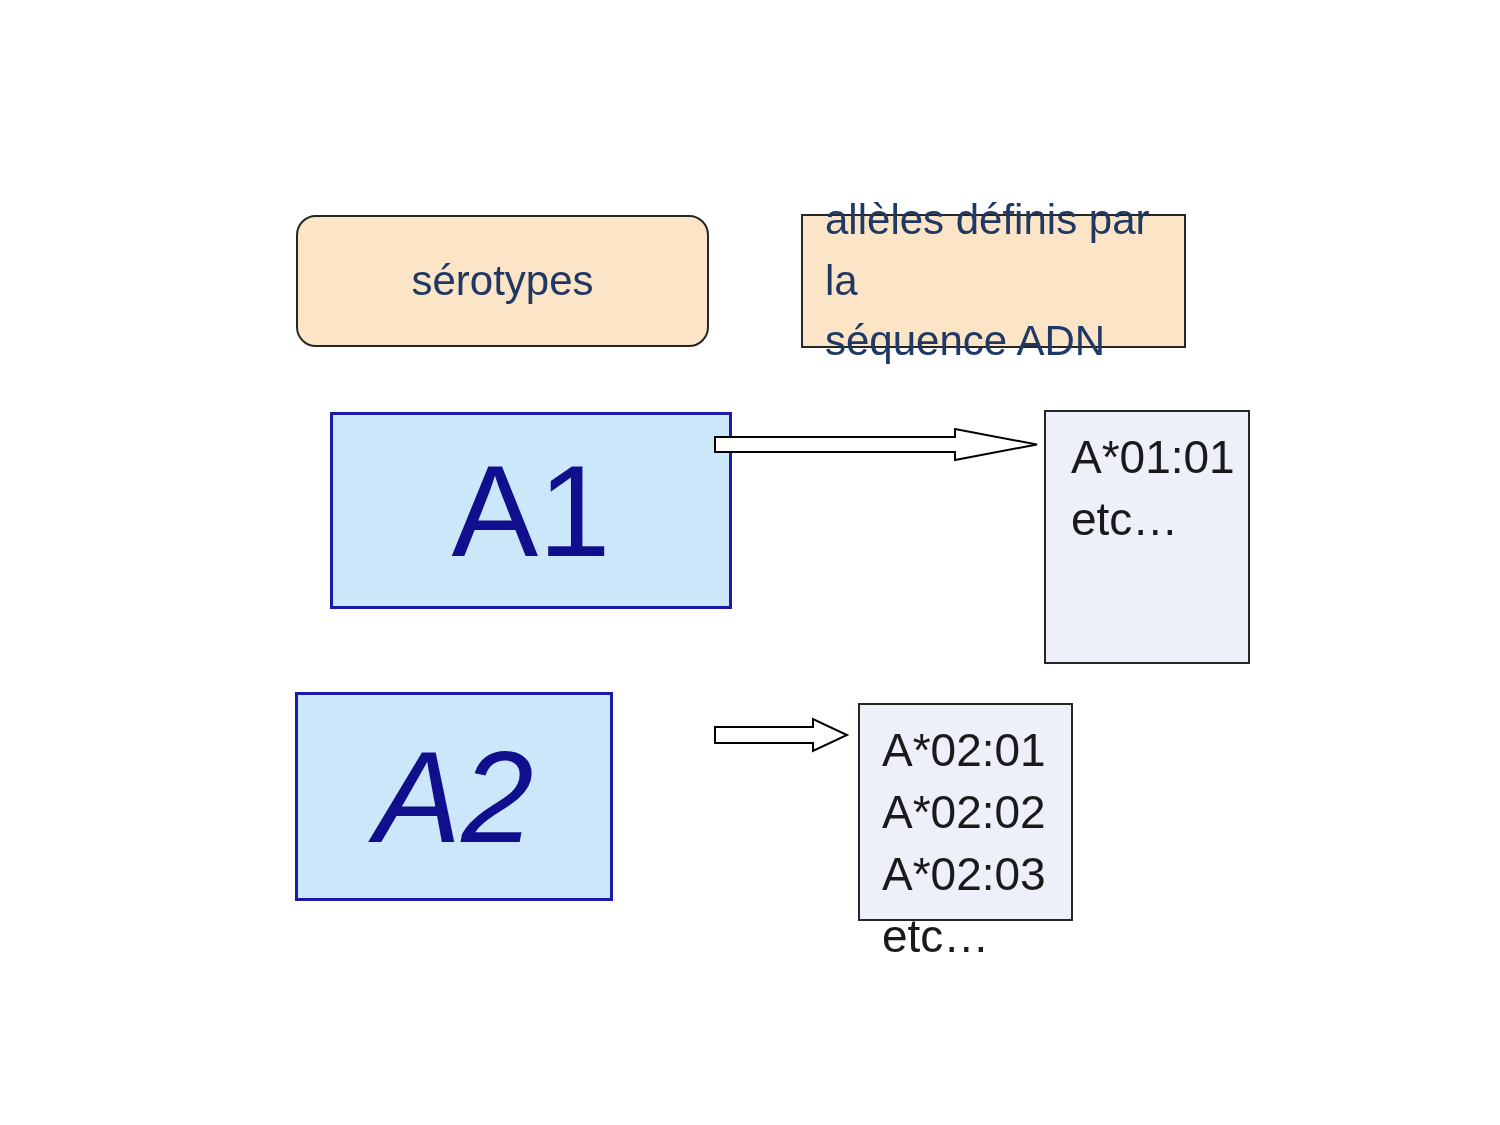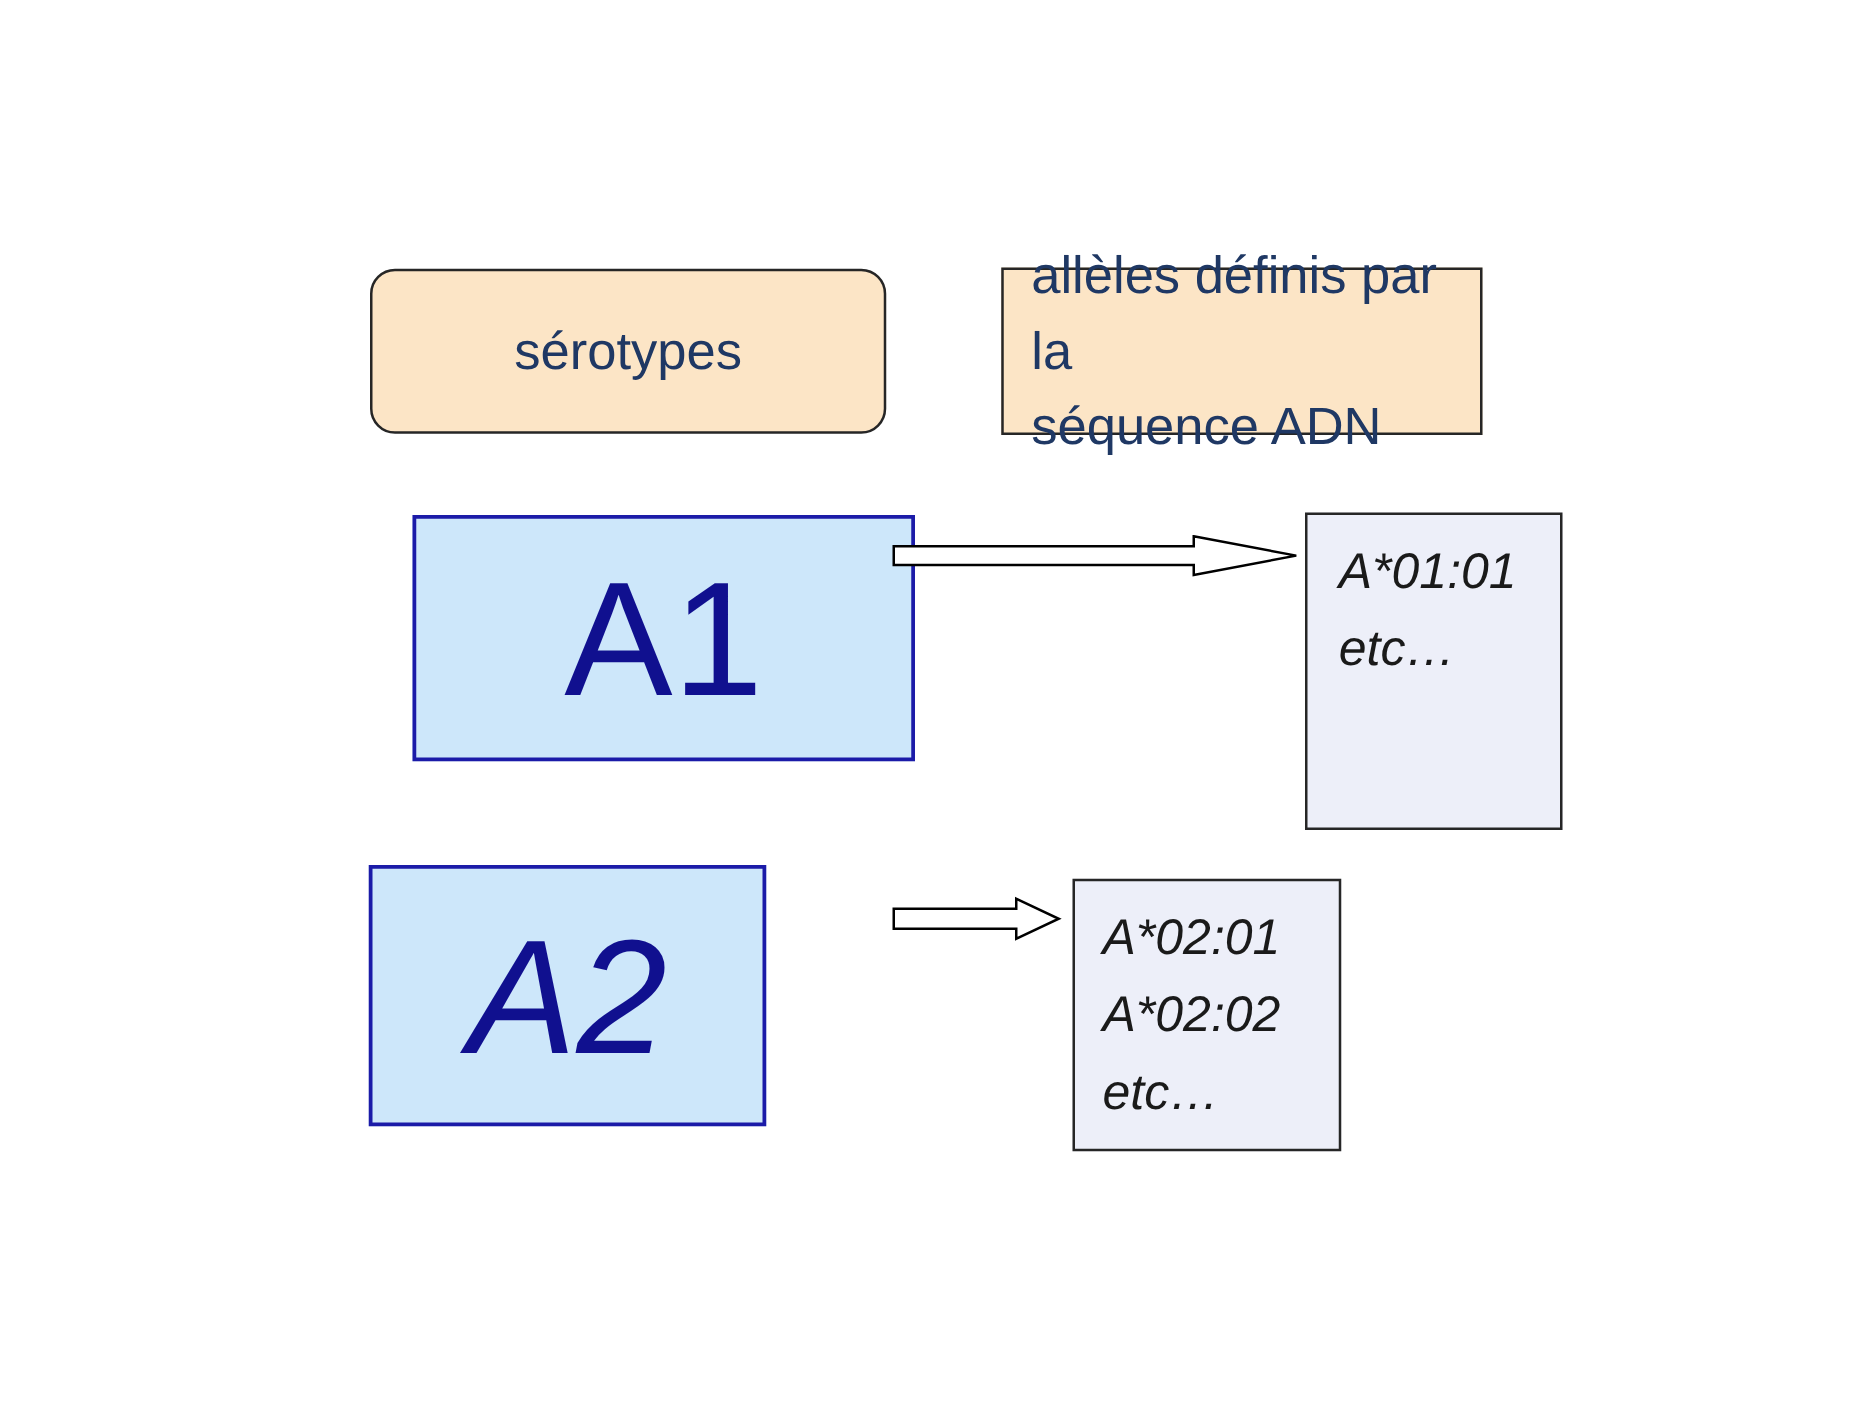--- a/index.html
+++ b/index.html
@@ -53,23 +53,22 @@
     align-items: center;
     justify-content: center;
   }
   .serotype-a1 { left: 295px; top: 412px; width: 402px; height: 197px; margin-left: 35px; }
   .serotype-a2 { left: 295px; top: 692px; width: 318px; height: 209px; font-style: italic; }
   
   .allele-box {
     background: #edeff9;
     border: 2px solid #262626;
     color: #1a1a1a;
-    font-size: 40px;
+    font-size: 46px;
     line-height: 62px;
-    font-style: italic;
   }
   .allele-list-1 { left: 1044px; top: 410px; width: 206px; height: 254px; padding: 14px 0 0 25px; }
   .allele-list-2 { left: 858px;  top: 703px; width: 215px; height: 218px; padding: 14px 0 0 22px; }
   .allele-line { white-space: nowrap; }
   
   .arrow { position: absolute; }
   .arrow-1 { left: 713px; top: 428px; }
   .arrow-2 { left: 713px; top: 716px; }
 </style>
 </head>
@@ -105,16 +104,17 @@
     <span>A2</span>
   </div>
 
   <svg class="arrow arrow-2" width="138" height="40" viewBox="0 0 138 40">
     <polygon points="2,11 100,11 100,3 134,19 100,35 100,27 2,27" fill="#ffffff" stroke="#000000" stroke-width="2" stroke-linejoin="miter"></polygon>
   </svg>
 
   <div class="box allele-box allele-list-2">
     <div class="allele-line">A*02:01</div>
     <div class="allele-line">A*02:02</div>
+    <div class="allele-line">A*02:03</div>
     <div class="allele-line">etc…</div>
   </div>
 
 </div>
 
 </body></html>

